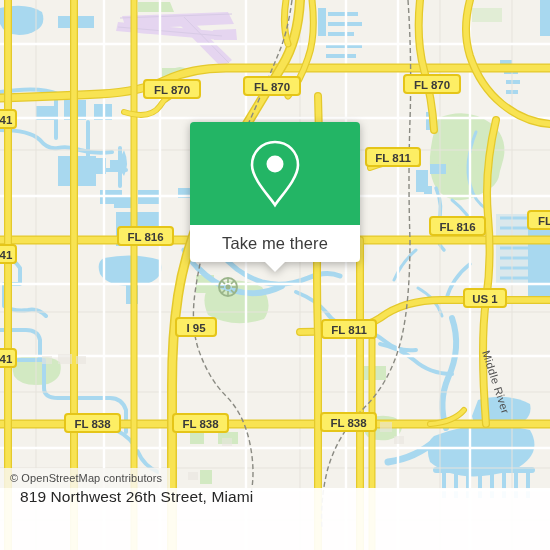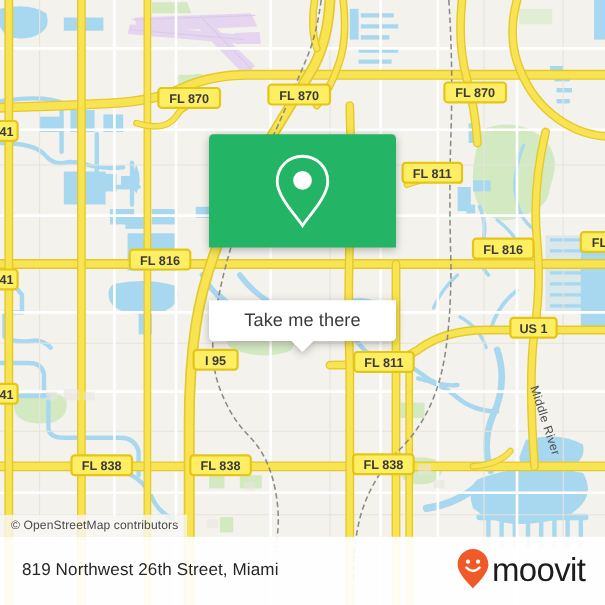--- a/index.html
+++ b/index.html
@@ -59,21 +59,20 @@
   }
   #popup-green svg { display:block; }
   #popup-white {
     height: 37px;
     background: #ffffff;
     border-radius: 0 0 4px 4px;
     display: flex;
     align-items: center;
     justify-content: center;
     position: relative;
-    margin-top: 48px;
   }
   #popup-label {
     font-size: 16.5px;
     color: #3b3b3b;
     letter-spacing: .1px;
     white-space: nowrap;
   }
   #popup-tip {
     position: absolute;
     left: 50%; bottom: -10px;
@@ -84,21 +83,21 @@
     border-top: 11px solid #ffffff;
   }
 
   
   #bottom-bar {
     position: absolute;
     left: 0; bottom: 0;
     width: 550px; height: 62px;
     background: rgba(255,255,255,0.92);
     display: flex;
-    align-items: center;
+    align-items: flex-start;
     justify-content: space-between;
     padding: 0 18px 0 20px;
     z-index: 50;
   }
   #address-text {
     font-size: 15.5px;
     color: #262626;
     letter-spacing: .1px;
     white-space: nowrap;
   }
@@ -468,26 +467,15 @@
       </span>
     </div>
     <div id="popup-white">
       <span id="popup-label">Take me there</span>
       <span id="popup-tip"></span>
     </div>
   </div>
 
   <div id="bottom-bar">
     <span id="address-text">819 Northwest 26th Street, Miami</span>
-    <span id="brand">
-      <span>
-        <svg width="30" height="38" viewBox="0 0 30 38" xmlns="http://www.w3.org/2000/svg">
-          <path d="M15 1 C7.3 1 1 7.3 1 15 C1 24 12 33 15 37 C18 33 29 24 29 15 C29 7.3 22.7 1 15 1 Z" fill="#ef5a28"></path>
-          <circle cx="10.4" cy="12.6" r="1.9" fill="#ffffff"></circle>
-          <circle cx="19.6" cy="12.6" r="1.9" fill="#ffffff"></circle>
-          <path d="M9 18 Q15 24 21 18" fill="none" stroke="#ffffff" stroke-width="2.2" stroke-linecap="round"></path>
-        </svg>
-      </span>
-      <span id="brand-word">moovit</span>
-    </span>
   </div>
 
 </div>
 
 </body></html>

